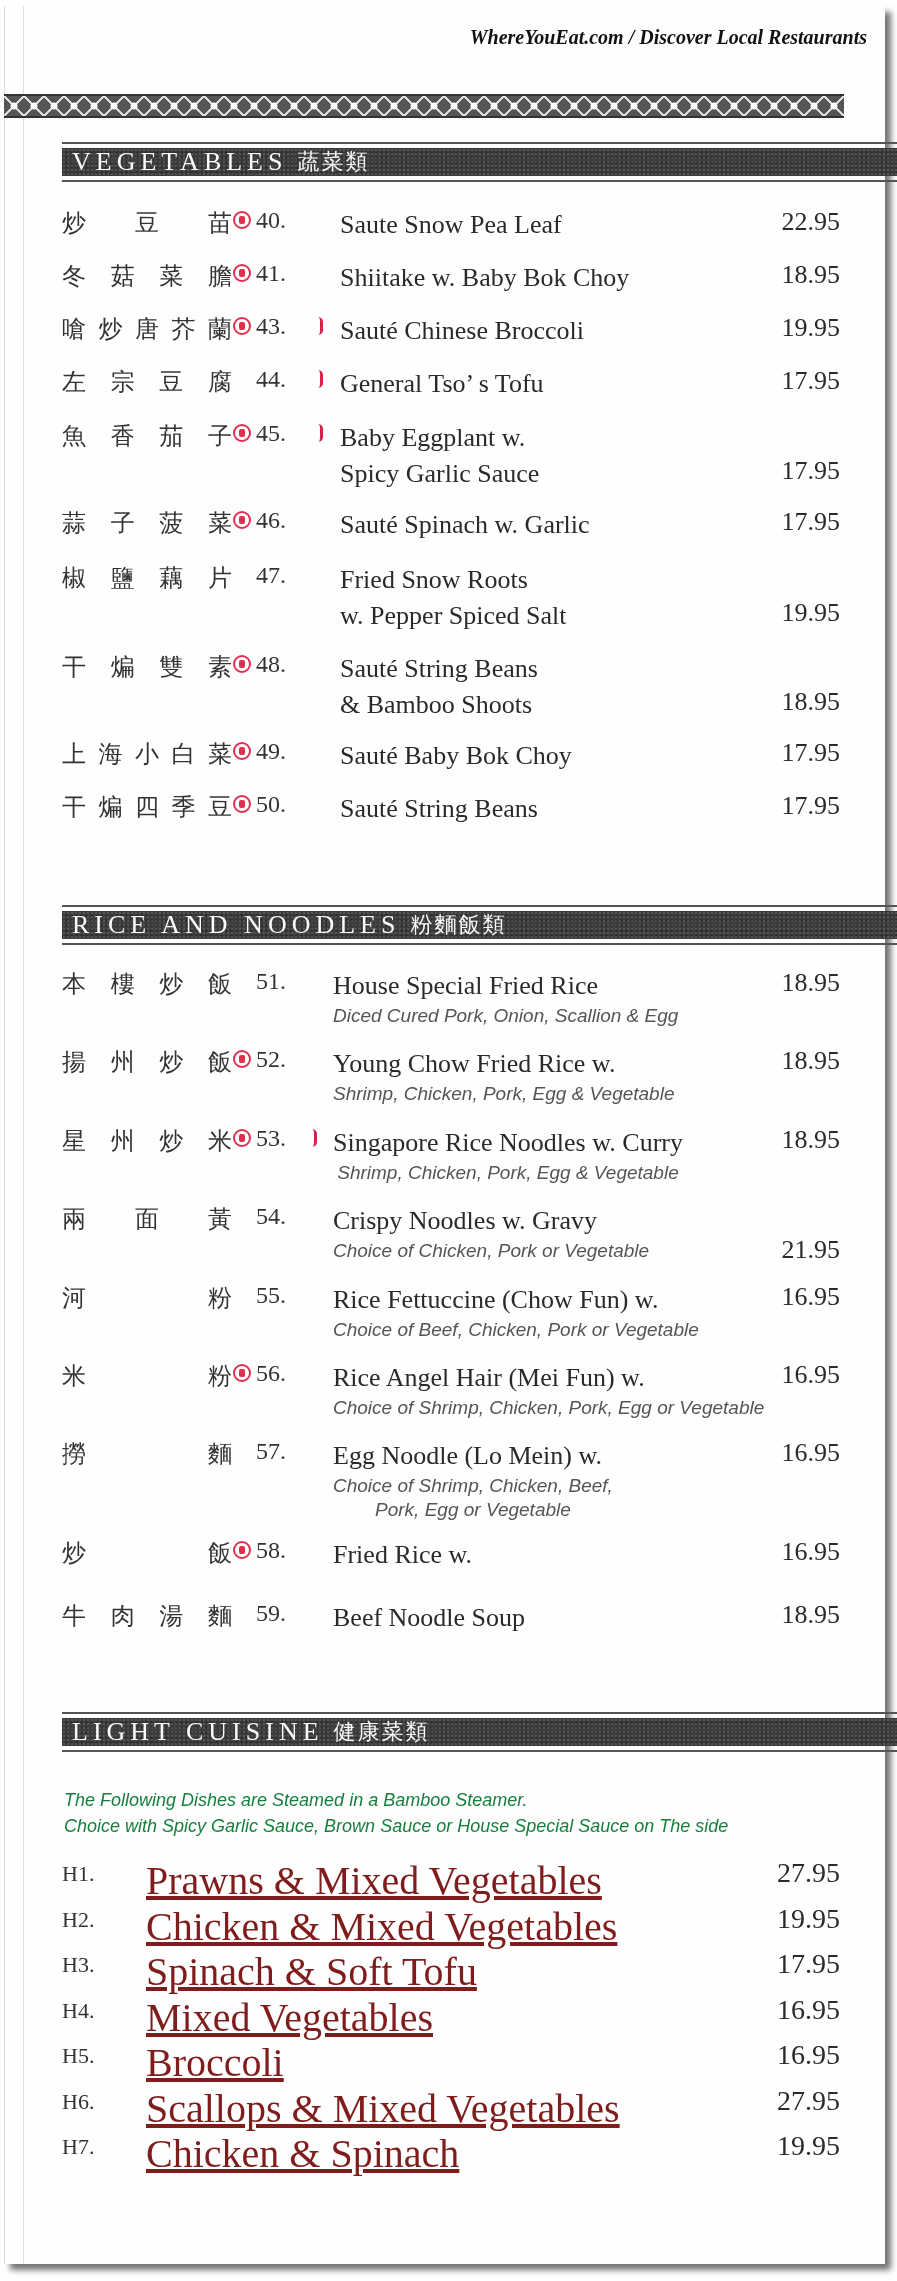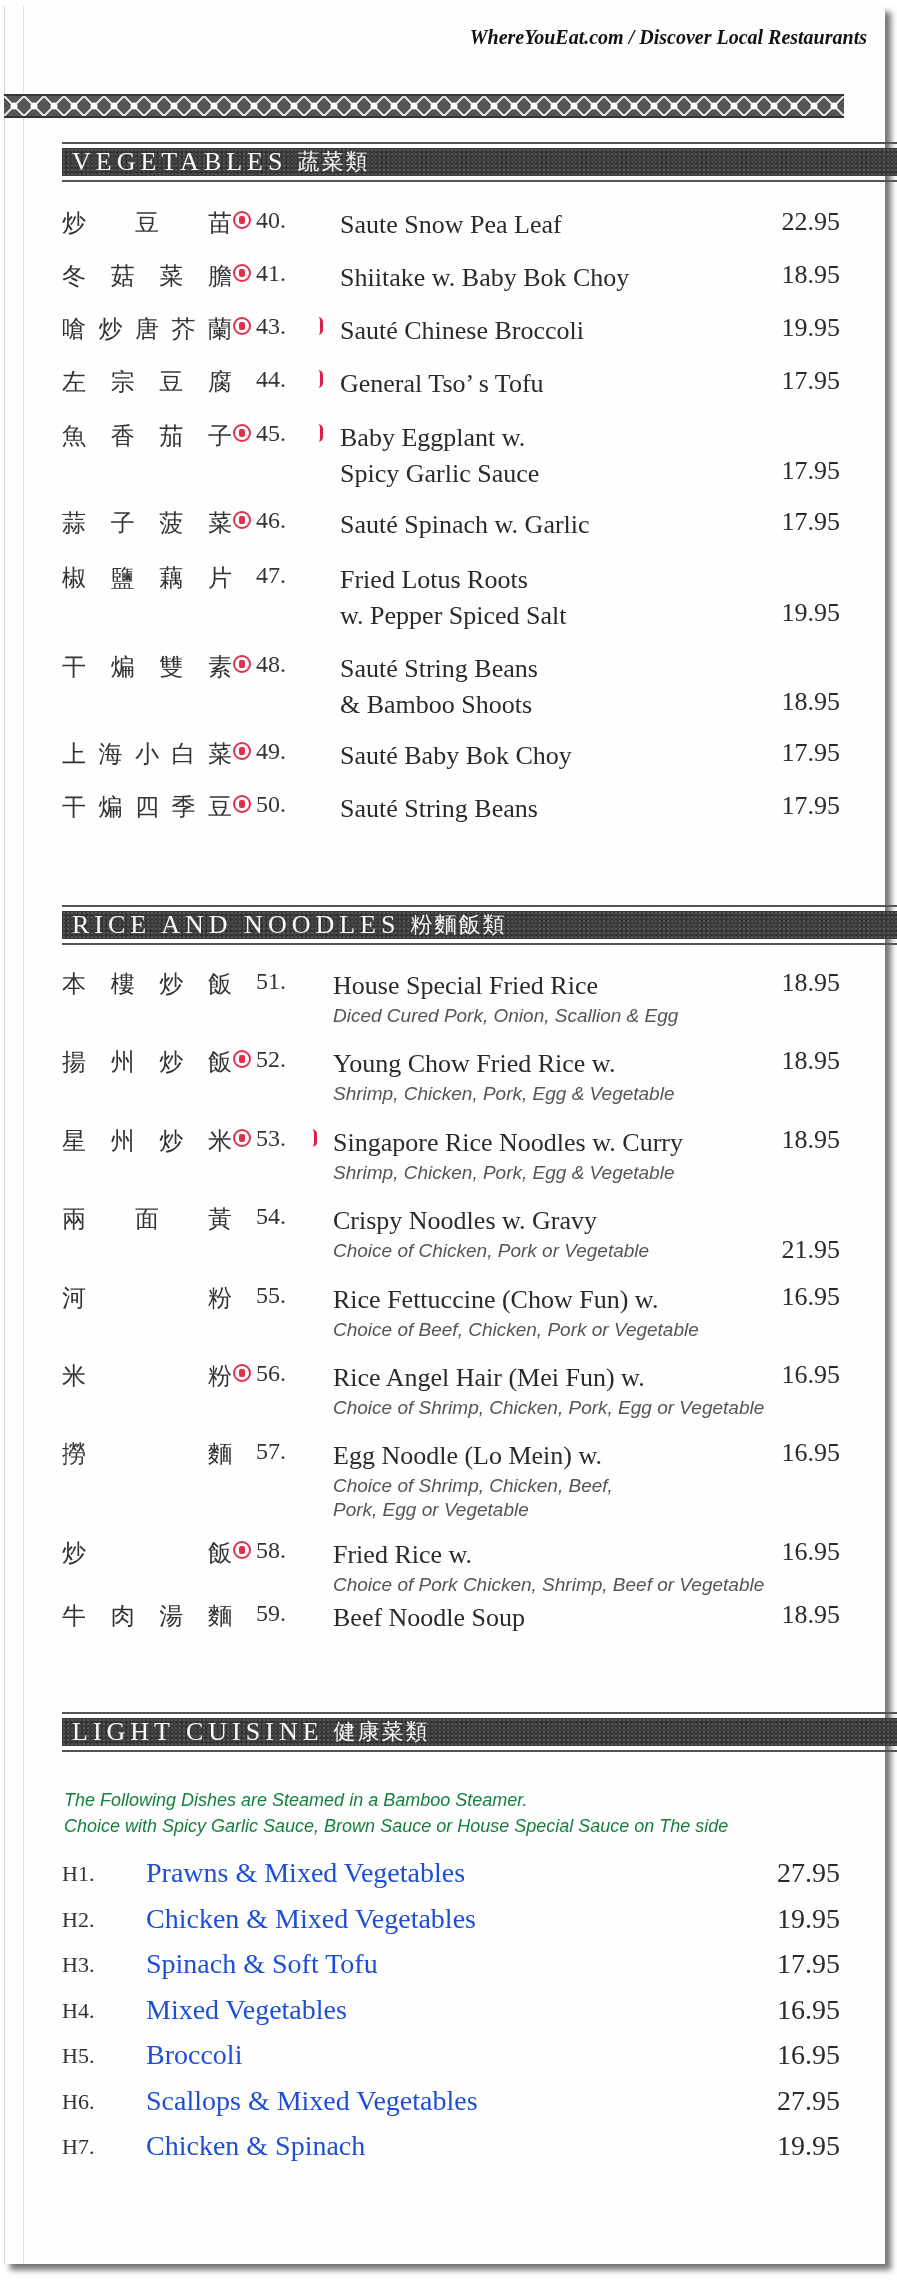--- a/index.html
+++ b/index.html
@@ -75,32 +75,32 @@
   .pepper {
     position: absolute; left: 318px; top: 4px; width: 5px; height: 18px;
     border-right: 3px solid #d8204a; border-radius: 0 10px 10px 0; box-sizing: border-box;
   }
   .en {
     position: absolute; left: 340px; font-size: 26px; color: #2a2a2a; line-height: 36px;
   }
   .en.rn { left: 333px; }
   .desc {
     font-family: "Liberation Sans", "DejaVu Sans", sans-serif; font-style: italic;
-    font-size: 19px; color: #555; line-height: 24px; display: block;
+    font-size: 19px; color: #555; line-height: 24px; display: block; text-align: center;
   }
   .price {
     position: absolute; right: 40px; font-size: 26px; color: #2a2a2a;
   }
   .note {
     position: absolute; left: 64px; top: 1787px;
     font-family: "Liberation Sans", sans-serif; font-style: italic; font-size: 18px; color: #15803d;
     line-height: 26px;
   }
   .h-code { position: absolute; left: 62px; font-size: 22px; color: #333; }
-  .h-name { position: absolute; left: 146px; font-size: 28px; color: #1d4ed8; }
+  .h-name { position: absolute; left: 146px; font-size: 40px; color: #7f1d1d; text-decoration: underline; }
 </style>
 </head>
 <body>
 
 <div class="page">
   <div class="leftline"></div>
 </div>
 
 <div class="watermark">WhereYouEat.com / Discover Local Restaurants</div>
 
@@ -205,21 +205,21 @@
     </div>
     <div class="row" style="top:562px;">
       <div class="cn-name" title="椒鹽藕片">
         <span>椒</span>
         <span>鹽</span>
         <span>藕</span>
         <span>片</span>
       </div>
       <span class="num">47.</span>
       <div class="en">
-        <div>Fried Lotus Roots</div>
+        <div>Fried Snow Roots</div>
         <div>w. Pepper Spiced Salt</div>
       </div>
       <span class="price" style="top:36px;">19.95</span>
     </div>
     <div class="row" style="top:651px;">
       <div class="cn-name" title="干煸雙素">
         <span>干</span>
         <span>煸</span>
         <span>雙</span>
         <span>素</span>
@@ -372,21 +372,20 @@
     </div>
     <div class="row" style="top:1537px;">
       <div class="cn-name" title="炒飯">
         <span>炒</span>
         <span>飯</span>
       </div>
       <span class="badge"></span>
       <span class="num">58.</span>
       <div class="en rn">
         <div>Fried Rice w.</div>
-        <span class="desc">Choice of Pork Chicken, Shrimp, Beef or Vegetable</span>
       </div>
       <span class="price" style="top:0px;">16.95</span>
     </div>
     <div class="row" style="top:1600px;">
       <div class="cn-name" title="牛肉湯麵">
         <span>牛</span>
         <span>肉</span>
         <span>湯</span>
         <span>麵</span>
       </div>

